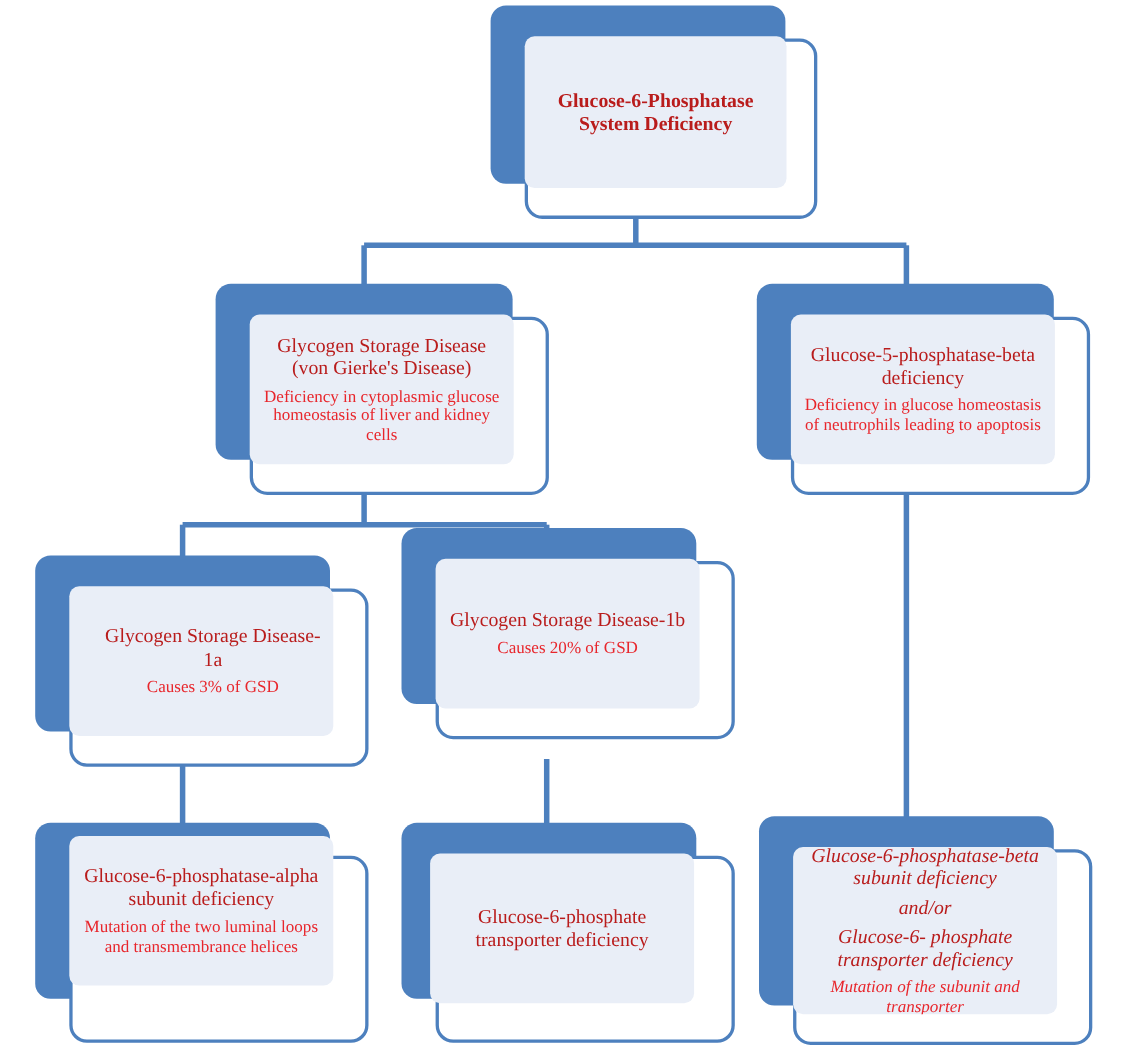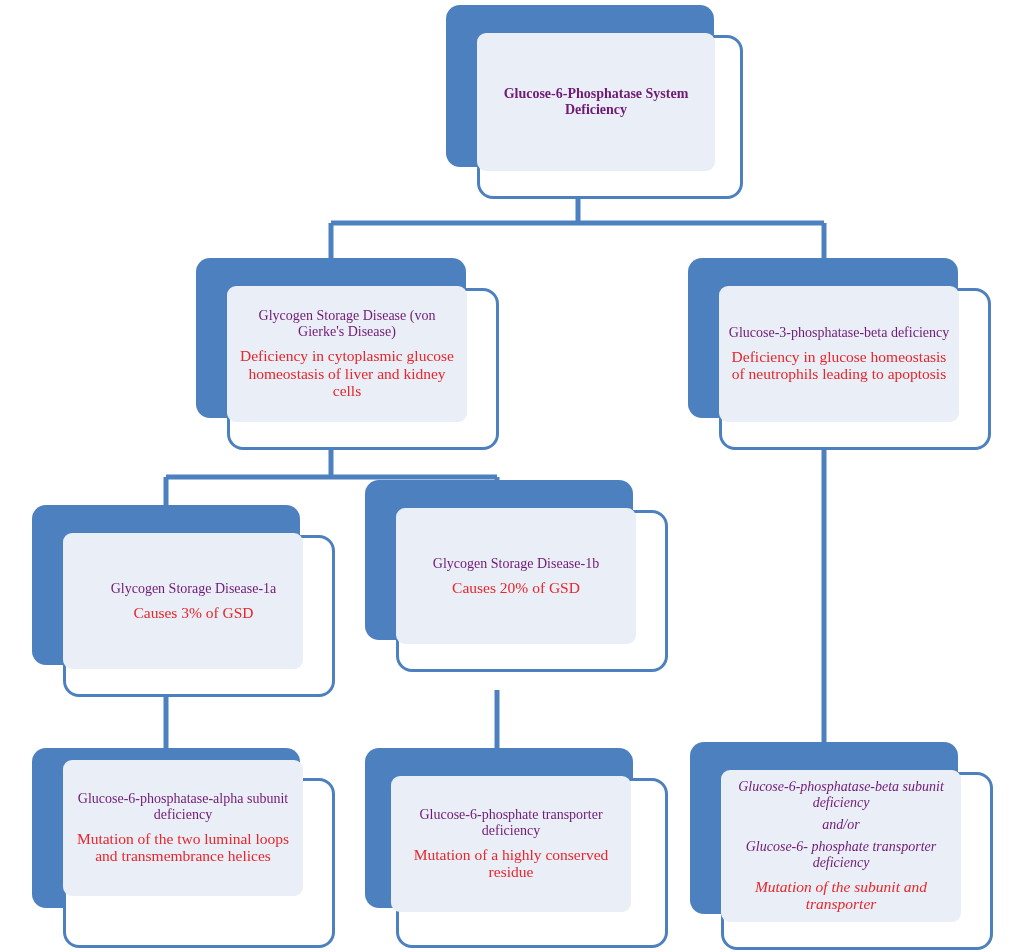--- a/index.html
+++ b/index.html
@@ -35,22 +35,22 @@
     box-sizing:border-box;
     display:flex;
     flex-direction:column;
     align-items:center;
     justify-content:center;
     text-align:center;
     padding:4px 8px;
     overflow:hidden;
   }
   .t-main{
-    color:#701a75;
-    font-size:14px;
+    color:#b91c1c;
+    font-size:18px;
     line-height:1.14;
     white-space:pre-line;
   }
   .t-sub{
     color:#e8262c;
     font-size:15.5px;
     line-height:1.14;
     white-space:pre-line;
     margin-top:7px;
   }
@@ -100,21 +100,21 @@
     <div class="panel" style="left:31px;top:28px;width:240px;height:136px;">
       <div class="t-main">Glycogen Storage Disease (von Gierke's Disease)</div>
       <div class="t-sub">Deficiency in cytoplasmic glucose homeostasis of liver and kidney cells</div>
     </div>
   </div>
 
   <div class="node" style="left:688px;top:258px;width:310px;height:195px;">
     <div class="shadow" style="width:270px;height:160px;"></div>
     <div class="card" style="left:31px;top:30px;width:272px;height:162px;"></div>
     <div class="panel" style="left:31px;top:28px;width:240px;height:136px;">
-      <div class="t-main">Glucose-3-phosphatase-beta deficiency</div>
+      <div class="t-main">Glucose-5-phosphatase-beta deficiency</div>
       <div class="t-sub">Deficiency in glucose  homeostasis of neutrophils leading to apoptosis</div>
     </div>
   </div>
 
   <div class="node" style="left:32px;top:505px;width:310px;height:195px;">
     <div class="shadow" style="width:268px;height:160px;"></div>
     <div class="card" style="left:31px;top:30px;width:272px;height:162px;"></div>
     <div class="panel" style="left:31px;top:28px;width:240px;height:136px;padding-left:29px;">
       <div class="t-main">Glycogen Storage Disease-1a</div>
       <div class="t-sub">Causes 3% of GSD</div>
@@ -137,21 +137,20 @@
       <div class="t-main">Glucose-6-phosphatase-alpha subunit deficiency</div>
       <div class="t-sub">Mutation of the two luminal loops and transmembrance helices</div>
     </div>
   </div>
 
   <div class="node" style="left:365px;top:748px;width:310px;height:204px;">
     <div class="shadow" style="width:268px;height:160px;"></div>
     <div class="card" style="left:31px;top:30px;width:272px;height:170px;"></div>
     <div class="panel" style="left:26px;top:28px;width:240px;height:136px;">
       <div class="t-main">Glucose-6-phosphate transporter deficiency</div>
-      <div class="t-sub">Mutation of a highly conserved residue</div>
     </div>
   </div>
 
   <div class="node" style="left:690px;top:742px;width:315px;height:210px;font-style:italic;">
     <div class="shadow" style="width:268px;height:172px;"></div>
     <div class="card" style="left:31px;top:30px;width:272px;height:178px;"></div>
     <div class="panel" style="left:31px;top:28px;width:240px;height:152px;">
       <div class="t-main">Glucose-6-phosphatase-beta subunit deficiency</div>
       <div class="t-main">and/or</div>
       <div class="t-main">Glucose-6- phosphate transporter deficiency</div>

